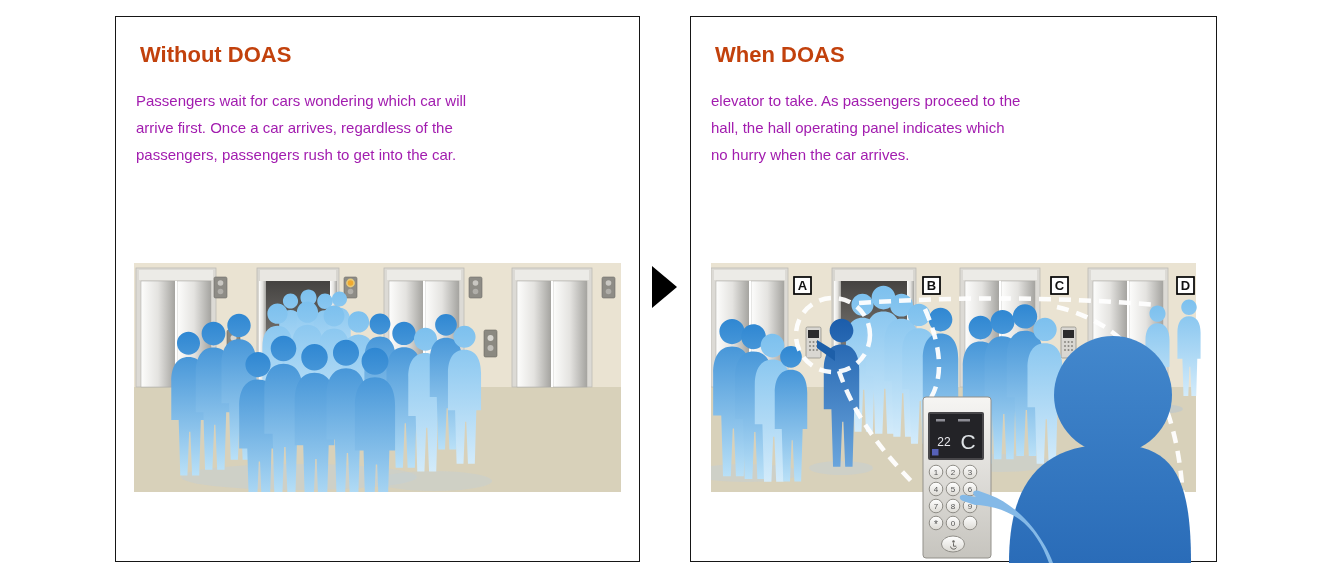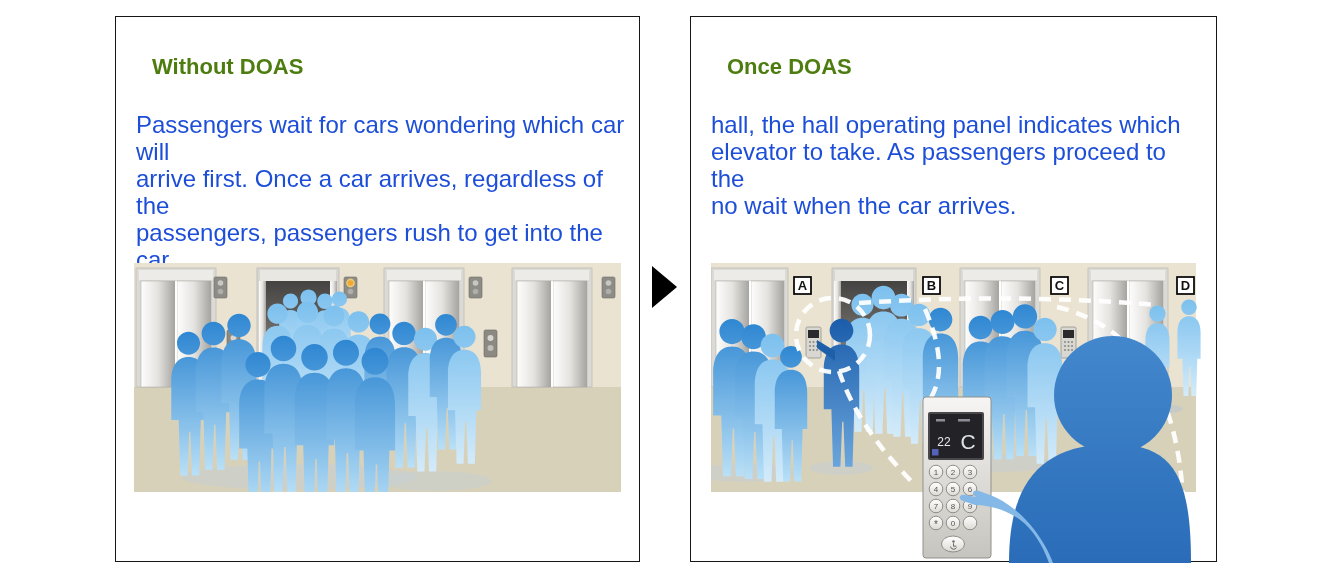--- a/index.html
+++ b/index.html
@@ -1,21 +1,21 @@
 <!DOCTYPE html>
 <html><head>
 <meta charset="utf-8">
 <style>
   html,body{margin:0;padding:0;background:#ffffff;}
   body{width:1340px;height:581px;position:relative;font-family:"Liberation Sans",sans-serif;overflow:hidden;}
   .panel{position:absolute;top:16px;height:546px;border:1.6px solid #161616;background:#fff;box-sizing:border-box;}
   .panel-left{left:115px;width:525px;}
   .panel-right{left:690px;width:527px;}
-  .panel h2{margin:16px;padding:21px 20px 0 20px;font-size:22px;line-height:26px;font-weight:bold;color:#4d7c0f;}
-  .panel .desc{padding:15px 14px 0 20px;font-size:24px;line-height:27px;color:#1d4ed8;}
+  .panel h2{margin:4px;padding:21px 20px 0 20px;font-size:22px;line-height:26px;font-weight:bold;color:#c2410c;}
+  .panel .desc{padding:15px 14px 0 20px;font-size:15px;line-height:27px;color:#a21caf;}
   .illus{position:absolute;top:246px;display:block;}
   .panel-left .illus{left:18px;}
   .panel-right .illus{left:20px;}
   .arrow{position:absolute;left:652px;top:266px;width:0;height:0;
          border-left:25px solid #000;border-top:21px solid transparent;border-bottom:21px solid transparent;}
 </style>
 </head>
 <body>
 
 <div class="stage">
@@ -159,25 +159,25 @@
       <use href="#prs" x="120" y="72" width="59" height="162" fill="url(#g1)"></use>
       <use href="#prs" x="150" y="80" width="61" height="168" fill="url(#g1)"></use>
       <use href="#prs" x="182" y="76" width="60" height="165" fill="url(#g1)"></use>
       <use href="#prs" x="210" y="84" width="62" height="170" fill="url(#g1)"></use>
     </svg>
   </section>
 
   <div class="arrow"></div>
 
   <section class="panel panel-right">
-    <h2>Once DOAS</h2>
+    <h2>When DOAS</h2>
     <div class="desc">
+        <div>elevator to take. As passengers proceed to the</div>
         <div>hall, the hall operating panel indicates which</div>
-        <div>elevator to take. As passengers proceed to the</div>
-        <div>no wait when the car arrives.</div>
+        <div>no hurry when the car arrives.</div>
       </div>
 
     <svg class="illus" width="490" height="300" viewBox="0 0 490 300">
       <defs>
         <linearGradient id="g4" gradientUnits="userSpaceOnUse" x1="0" y1="70" x2="0" y2="300">
           <stop offset="0" stop-color="#4388cd"></stop>
             <stop offset="1" stop-color="#2a6cb8"></stop>
         </linearGradient>
       </defs>
 

